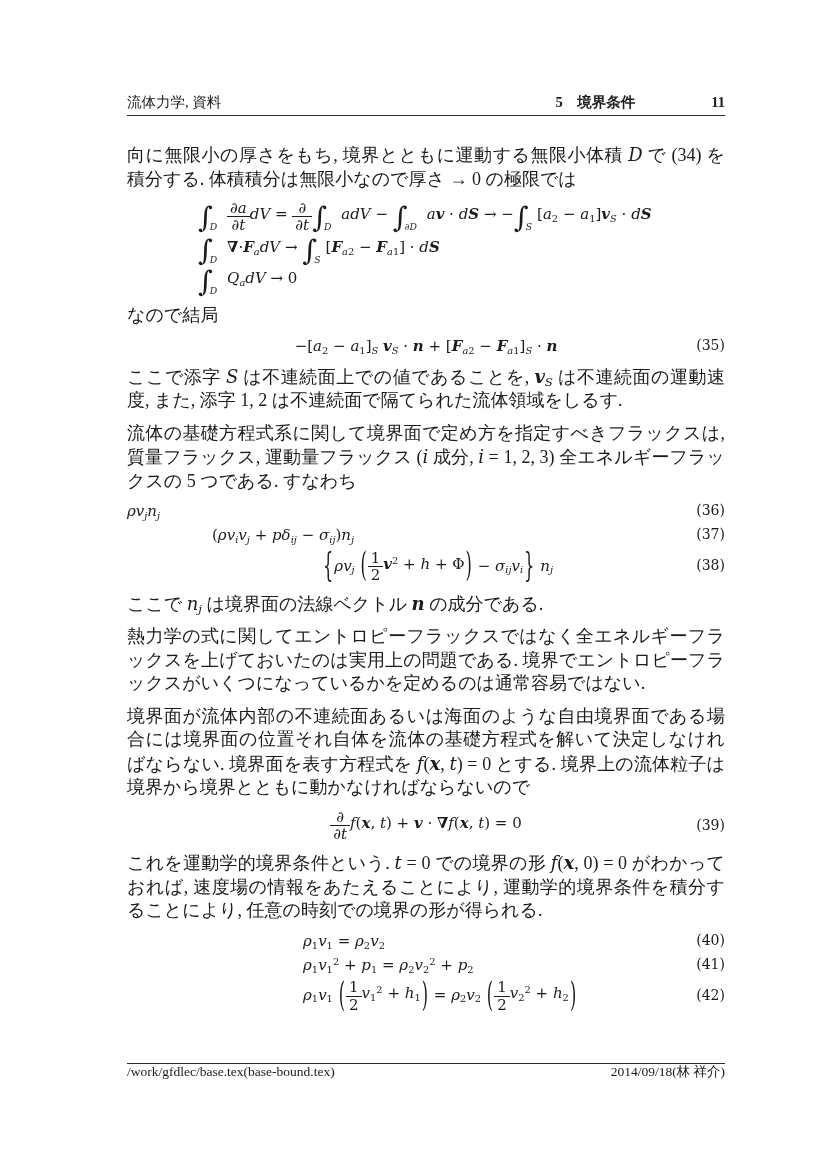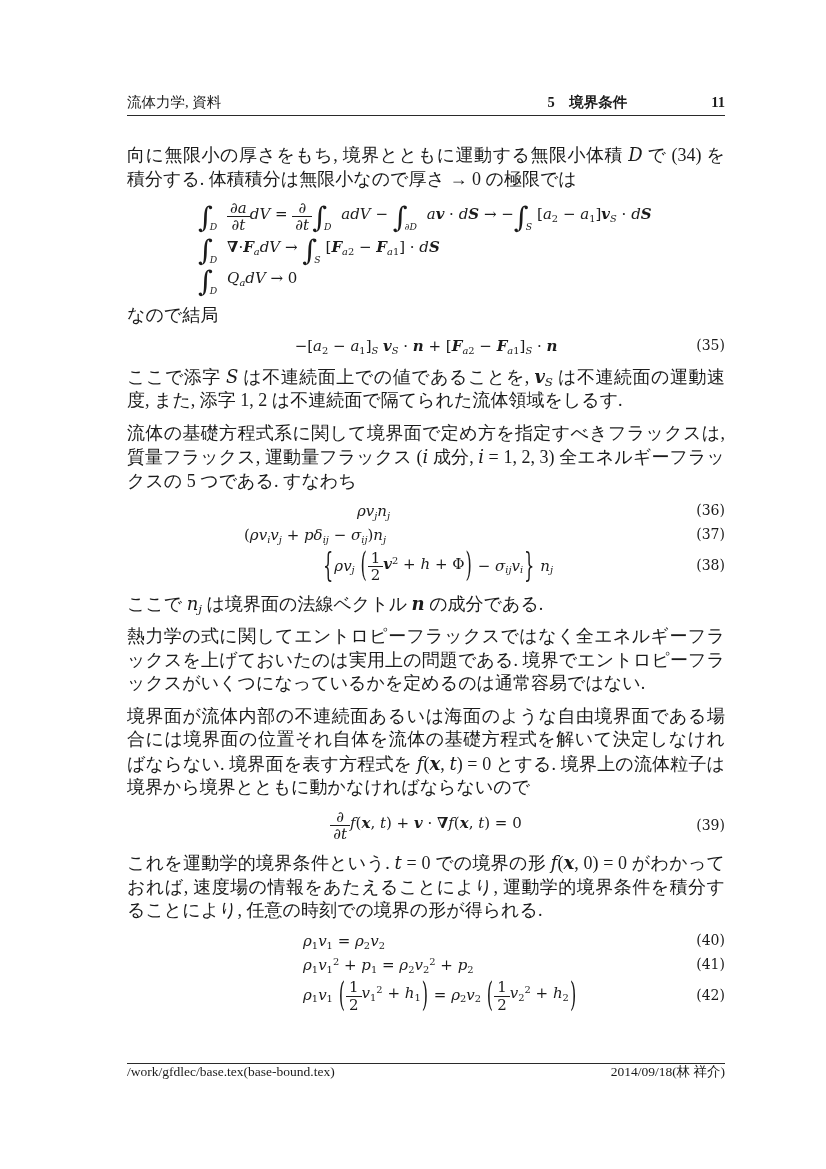--- a/index.html
+++ b/index.html
@@ -11,38 +11,38 @@
   .page{position:absolute;inset:0;background:#fff;}
   .content{position:absolute;left:127px;top:0;width:598px;}
 
   
   .pagehead{
     margin-top:94px;display:flex;align-items:flex-start;
     border-bottom:1.3px solid #2a2a2a;padding-bottom:4px;
     font-size:14.5px;line-height:17px;
   }
   .head-right{margin-left:auto;font-weight:bold;display:flex;gap:44px;}
-  .head-page{margin-left:40px;}
+  .head-page{margin-left:32px;}
 
   
   .body-text p{
     margin:9px 0;font-size:18px;line-height:23.5px;
     text-align:justify;
   }
   .body-text p.first{margin-top:27px;}
 
   
   .eqrow{position:relative;margin:5px 0;font-size:15px;line-height:1.25;}
   .eqrow .math{display:inline-block;}
   .eqrow.center{text-align:center;}
   .off71  .math{margin-left:71px;}
   .off176 .math{margin-left:176px;}
   .off195 .math{margin-left:195px;}
-  .off213 .math{margin-left:117px;}
-  .off230 .math{margin-left:230px;}
+  .off213 .math{margin-left:85px;}
+  .off230 .math{}
   .eqnum{
     position:absolute;right:0;top:50%;transform:translateY(-50%);
     font-size:14px;font-family:"DejaVu Serif","Liberation Serif",serif;
   }
 
   
   .math,.para .mit,.para .mbi{font-family:"DejaVu Serif","Liberation Serif",serif;}
   .mit{font-style:italic;}
   .mbi{font-style:italic;font-weight:bold;}
   .msub{font-size:0.66em;vertical-align:-0.28em;line-height:1;}

